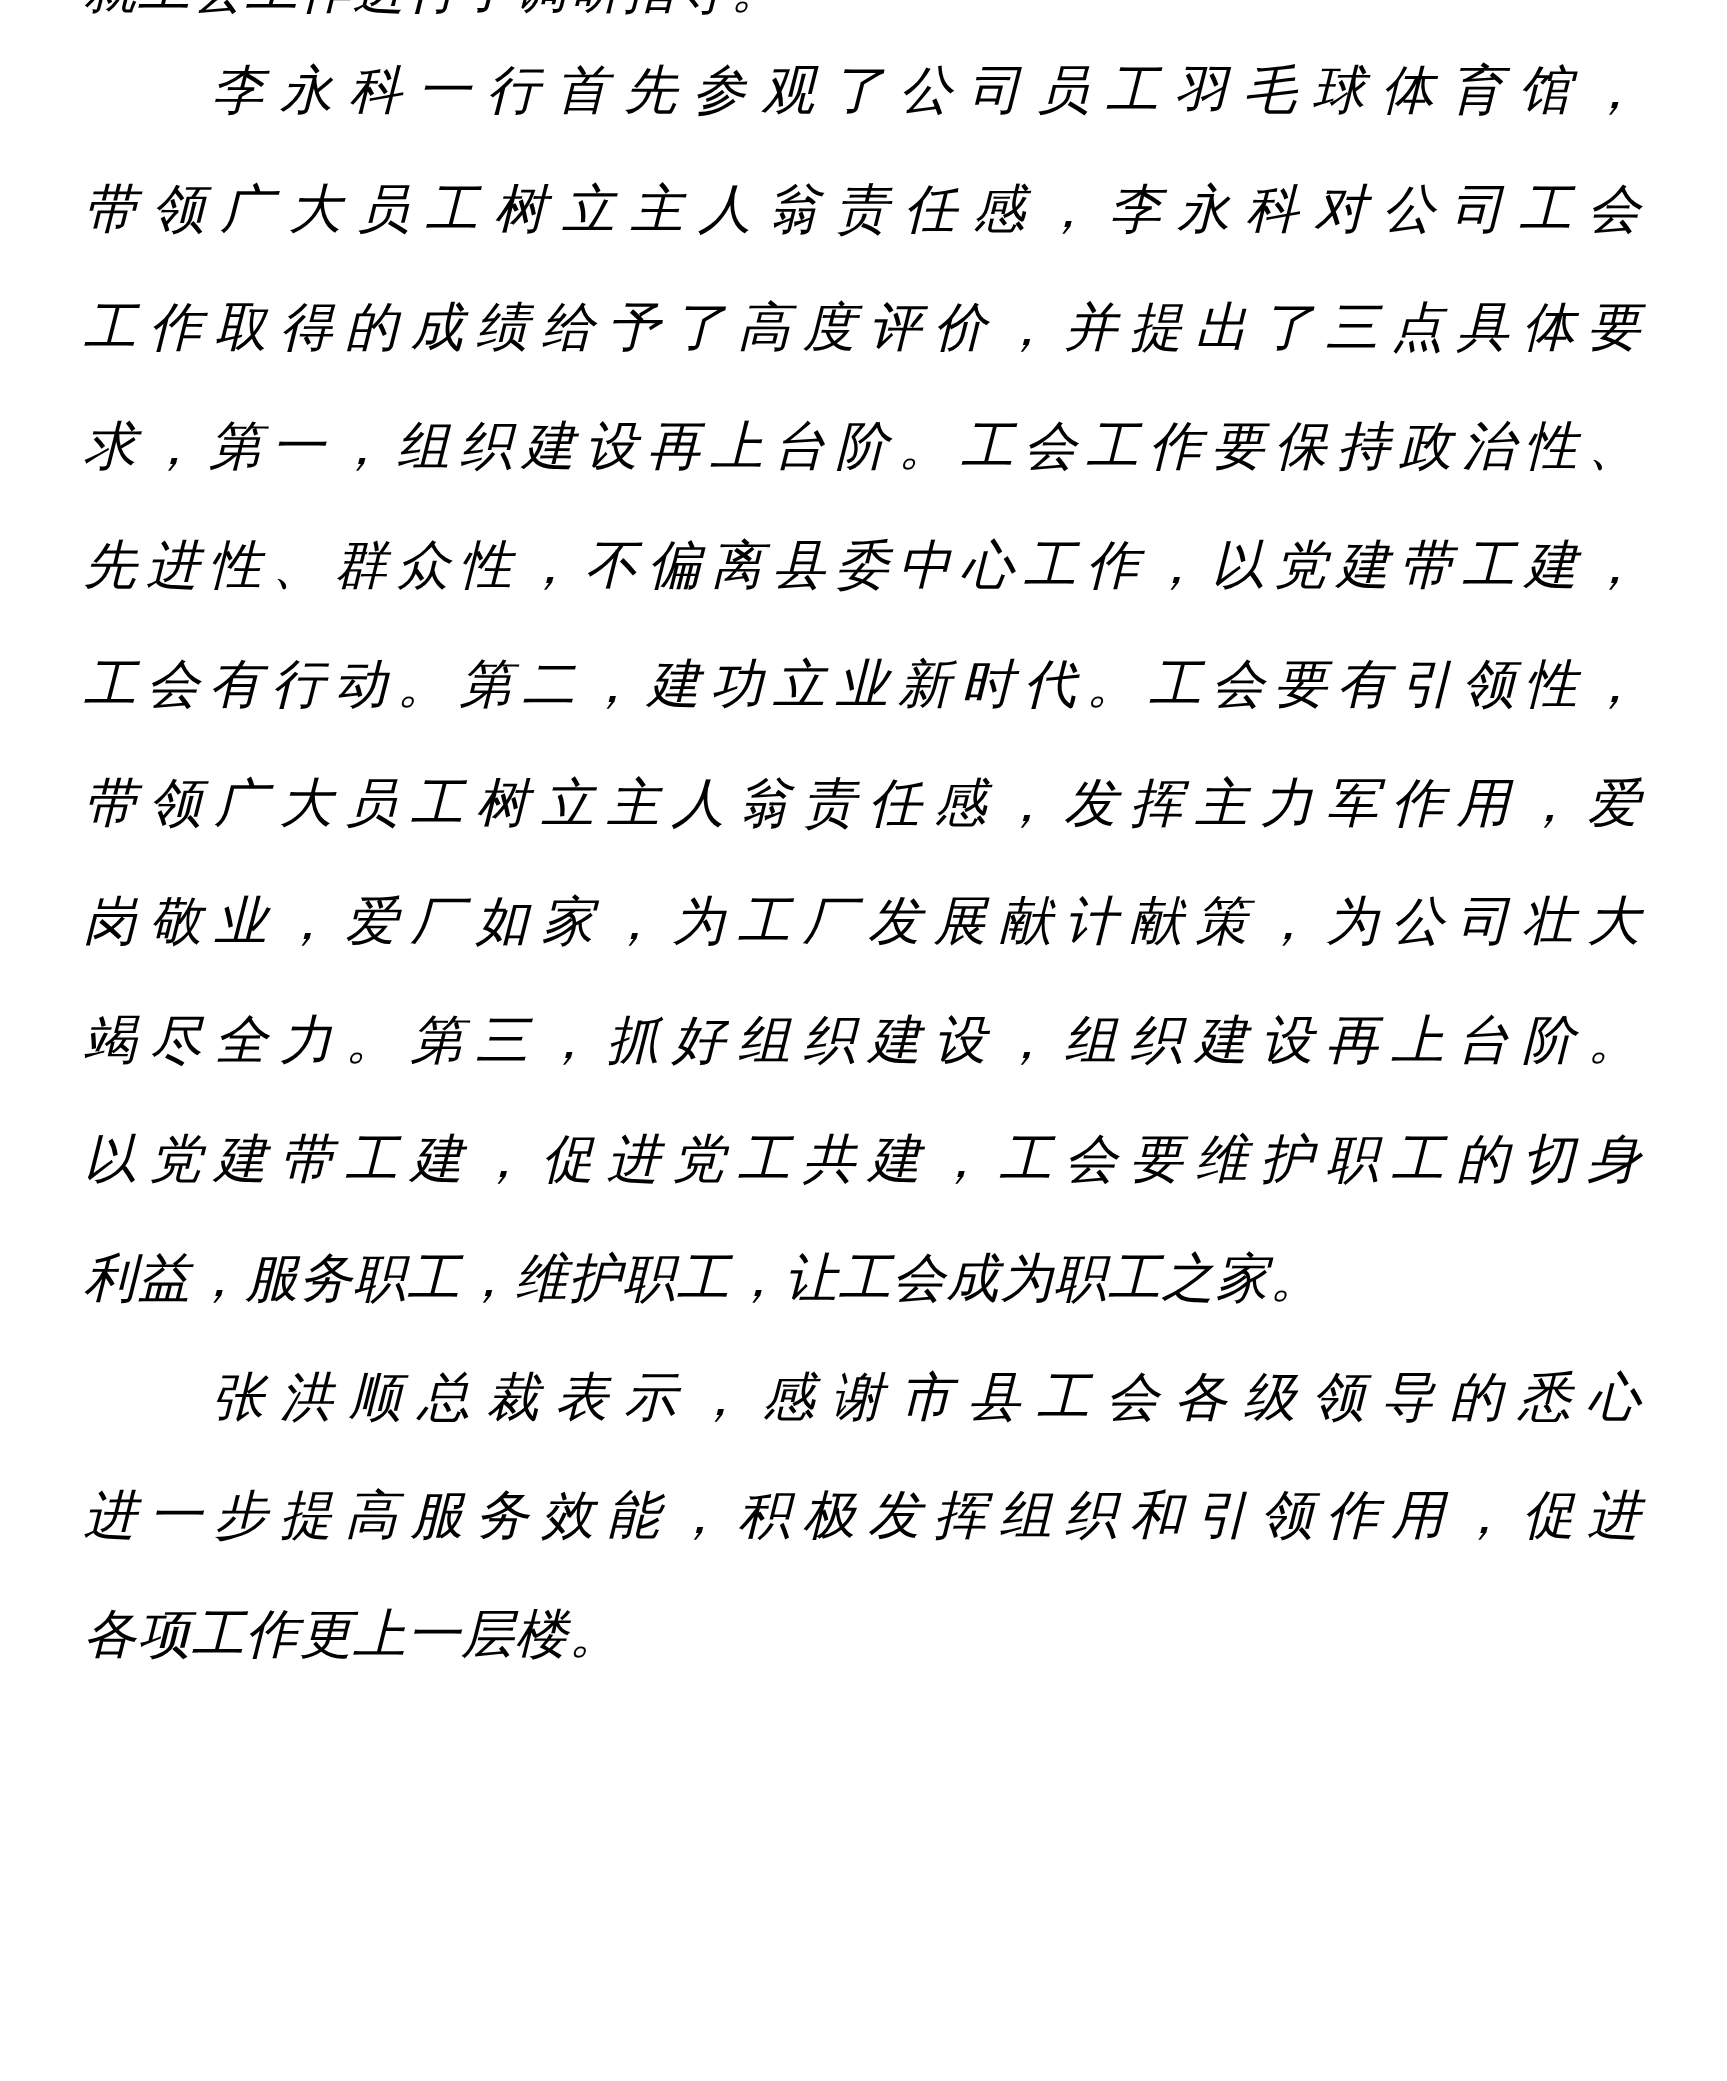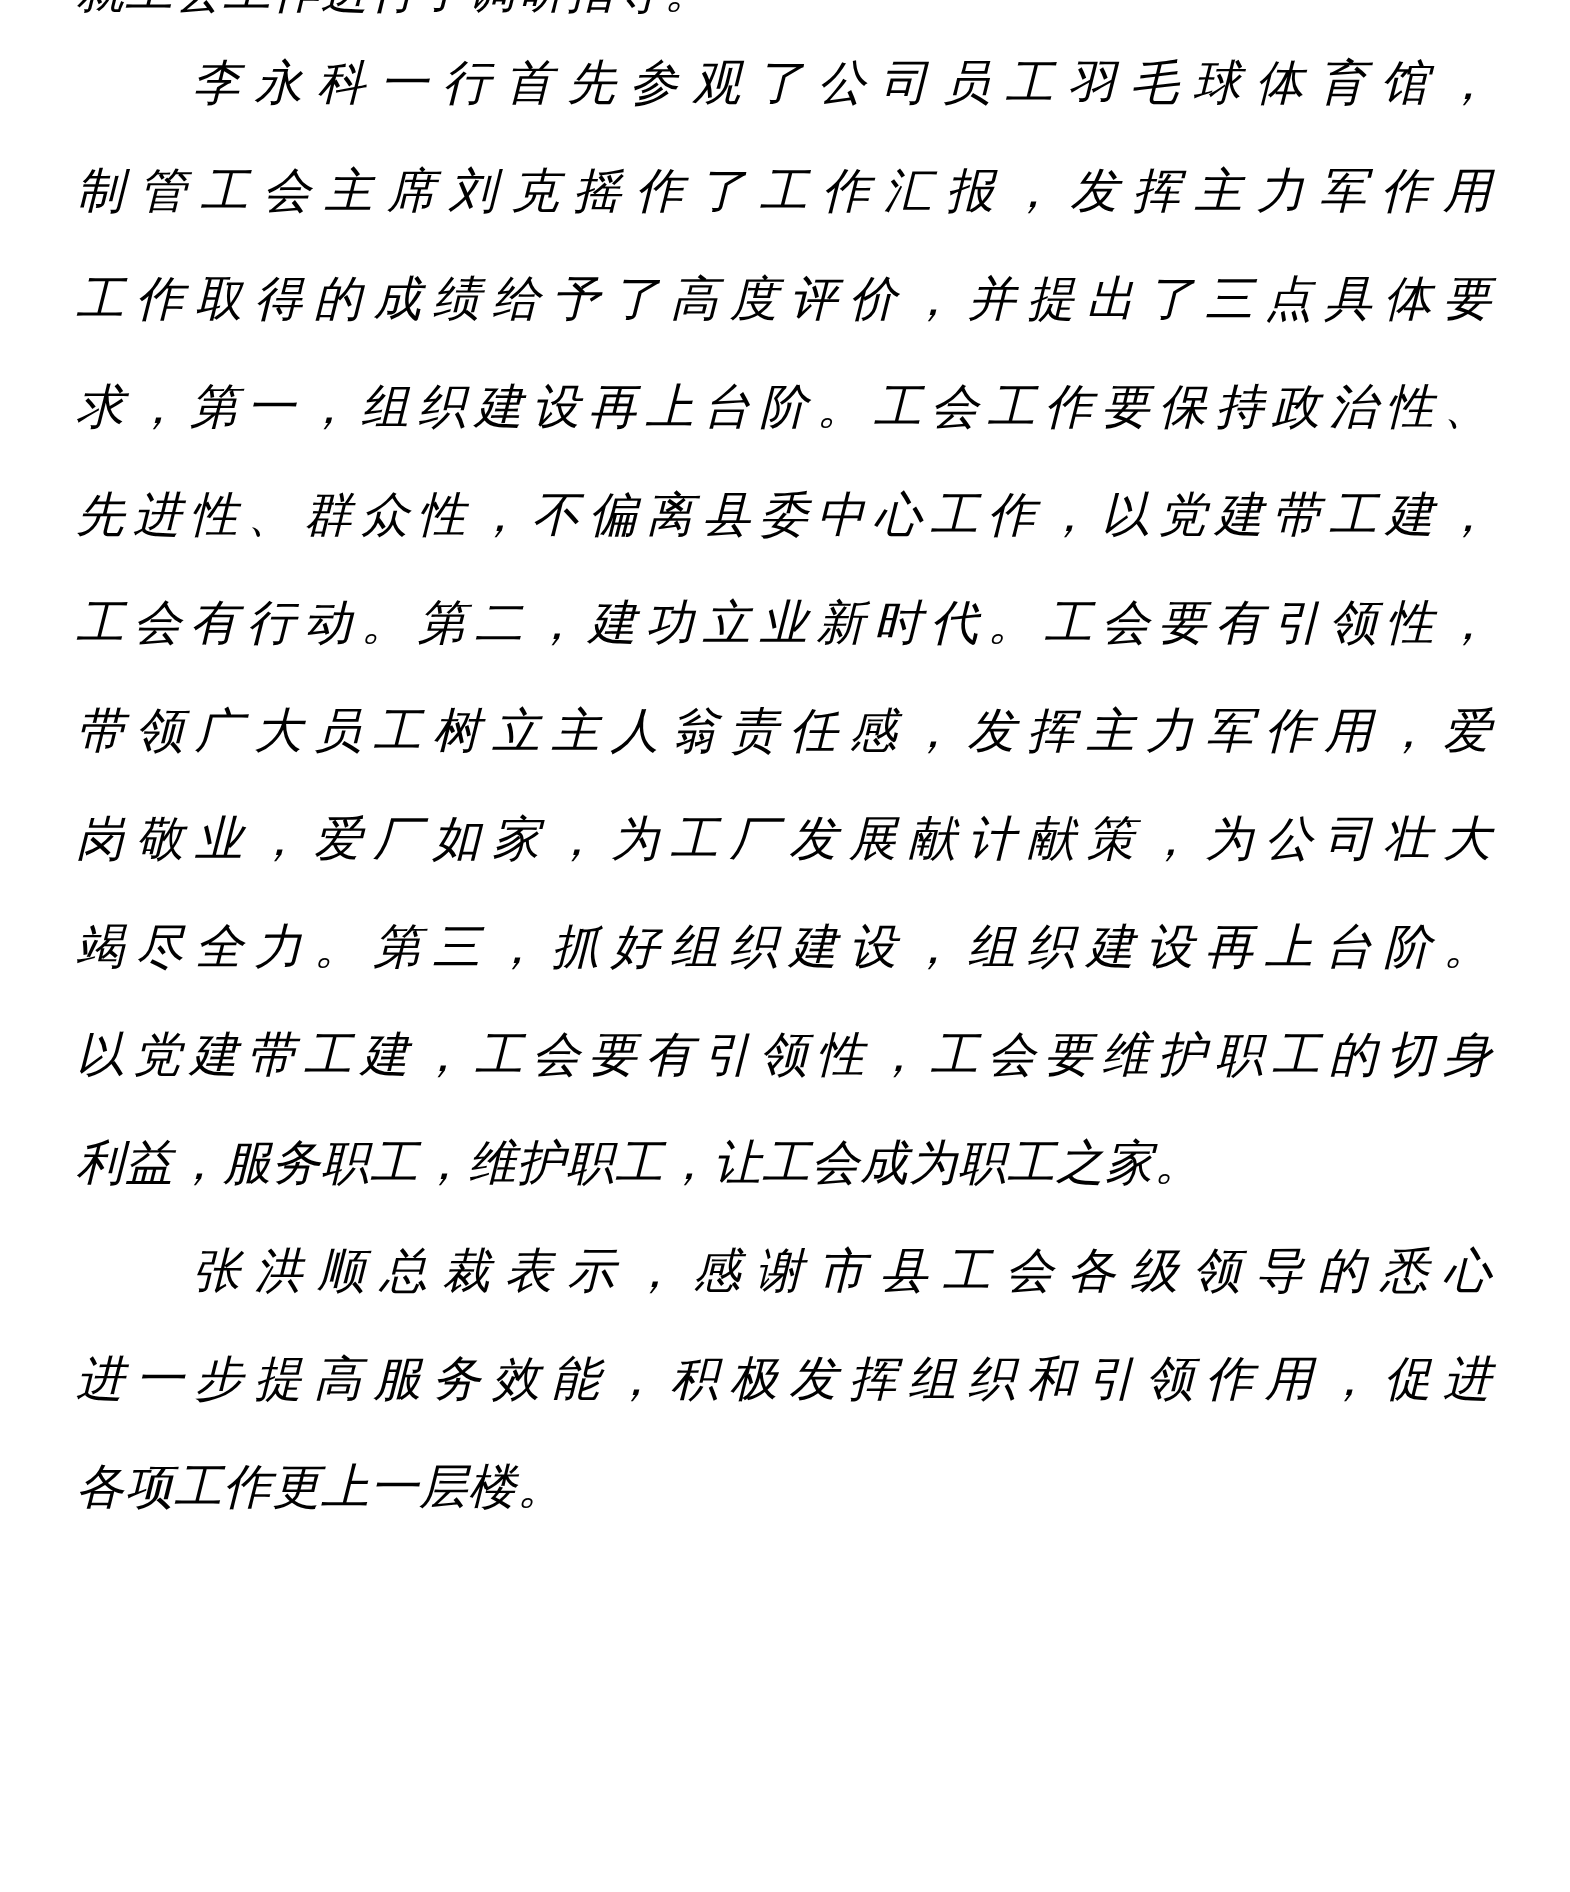--- a/index.html
+++ b/index.html
@@ -56,27 +56,27 @@
 </head>
 <body>
 
 <div class="doc">
 
   <div class="line clipped">
     <span class="inner">就工会工作进行了调研指导。</span>
   </div>
 
   <div class="line indent first-full-line">李永科一行首先参观了公司员工羽毛球体育馆，</div>
-  <div class="line">制管工会主席刘克摇作了工作汇报，发挥主力军作用</div>
+  <div class="line">带领广大员工树立主人翁责任感，李永科对公司工会</div>
   <div class="line">工作取得的成绩给予了高度评价，并提出了三点具体要</div>
   <div class="line">求，第一，组织建设再上台阶。工会工作要保持政治性、</div>
   <div class="line">先进性、群众性，不偏离县委中心工作，以党建带工建，</div>
   <div class="line">工会有行动。第二，建功立业新时代。工会要有引领性，</div>
   <div class="line">带领广大员工树立主人翁责任感，发挥主力军作用，爱</div>
   <div class="line">岗敬业，爱厂如家，为工厂发展献计献策，为公司壮大</div>
   <div class="line">竭尽全力。第三，抓好组织建设，组织建设再上台阶。</div>
-  <div class="line">以党建带工建，工会要有引领性，工会要维护职工的切身</div>
+  <div class="line">以党建带工建，促进党工共建，工会要维护职工的切身</div>
   <div class="line para-end">利益，服务职工，维护职工，让工会成为职工之家。</div>
   <div class="line indent">张洪顺总裁表示，感谢市县工会各级领导的悉心</div>
   <div class="line">进一步提高服务效能，积极发挥组织和引领作用，促进</div>
   <div class="line para-end">各项工作更上一层楼。</div>
 
 </div>
 
 </body></html>

